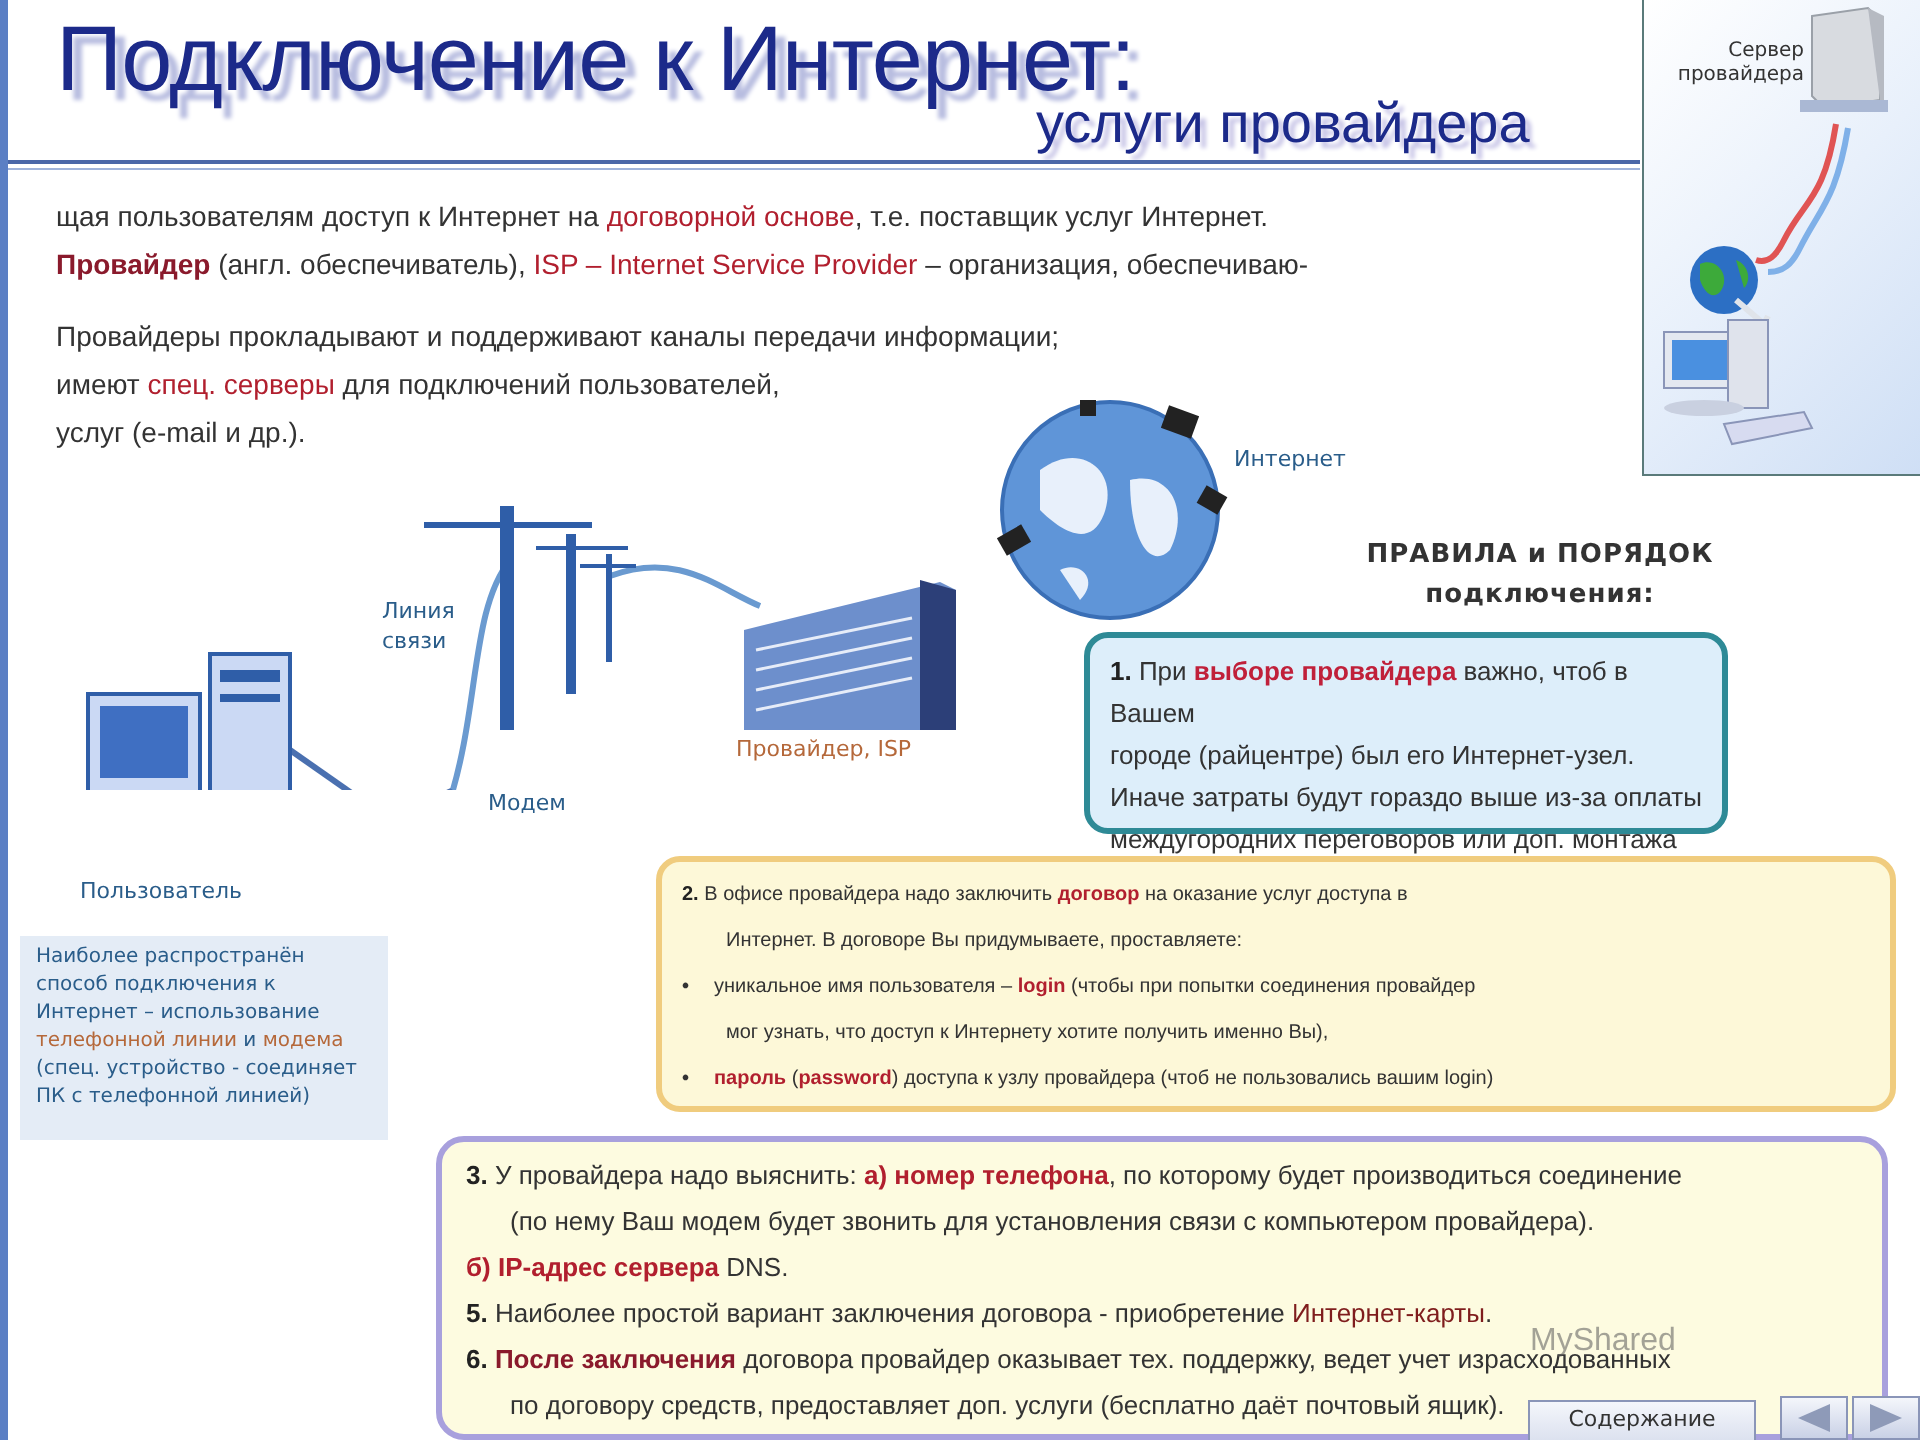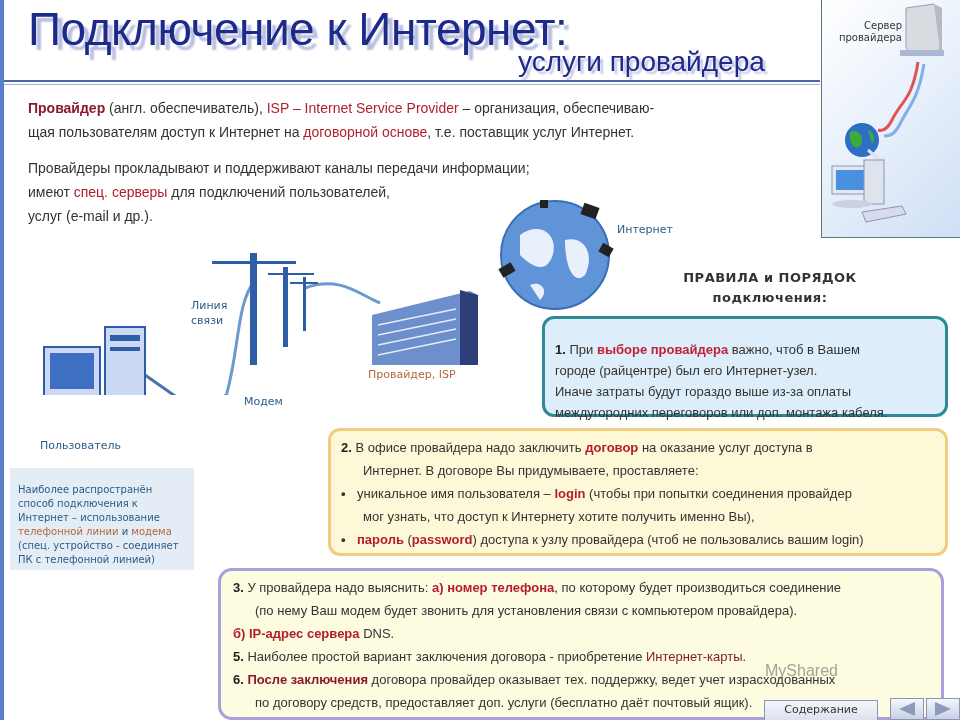--- a/index.html
+++ b/index.html
@@ -30,43 +30,43 @@
   .para { position: absolute; font-size: 14px; color: #333; line-height: 24px; }
   .hl { color: #b11f2e; }
   .hlb { color: #8a1a2c; font-weight: bold; }
 
   .diagram-label { position: absolute; font-family: "DejaVu Sans", sans-serif; font-size: 11px; color: #2a5d8a; }
   .diagram-label.orange { color: #b5683a; }
 
   .rules-heading { position: absolute; left: 640px; top: 268px; width: 260px; text-align: center; font-family: "DejaVu Sans", sans-serif; font-size: 13px; font-weight: bold; color: #333; line-height: 20px; letter-spacing: 0.5px; }
 
   .box1 {
-    position: absolute; left: 542px; top: 316px; width: 406px; height: 101px;
+    position: absolute; left: 542px; top: 316px; width: 322px; height: 101px;
     border: 3px solid #2e8a96; border-radius: 12px; background: #ddeefa;
-    padding: 20px 10px; font-size: 13px; line-height: 21px; color: #333;
+    padding: 6px 10px; font-size: 13px; line-height: 21px; color: #333;
   }
   .box2 {
     position: absolute; left: 328px; top: 428px; width: 620px; height: 128px;
     border: 3px solid #f0cc7e; border-radius: 12px; background: #fdf8d8;
-    padding: 5px 10px; font-size: 13px; line-height: 23px; color: #333;
+    padding: 5px 10px; font-size: 10px; line-height: 23px; color: #333;
   }
   .box3 {
     position: absolute; left: 218px; top: 568px; width: 726px; height: 152px;
     border: 3px solid #a8a0dd; border-radius: 14px; background: #fdfbe0;
     padding: 5px 12px; font-size: 13px; line-height: 23px; color: #333;
   }
   .num { font-weight: bold; color: #222; }
   .indent { padding-left: 22px; }
   .bullet { display: inline-block; width: 16px; font-weight: bold; }
   .center { text-align: left; }
   .link { color: #7f1d1d; }
 
   .side-note {
     position: absolute; left: 10px; top: 468px; width: 184px; height: 102px;
-    background: #e4ecf6; padding: 15px 8px;
+    background: #e4ecf6; padding: 4px 8px;
     font-family: "DejaVu Sans", sans-serif; font-size: 10px; line-height: 14px; color: #2a5d8a;
   }
   .side-note .orange { color: #b5683a; }
 
   .watermark { position: absolute; left: 765px; top: 662px; font-size: 16px; color: rgba(90,90,90,0.55); font-family: "Liberation Sans", sans-serif; }
   .nav-contents {
     position: absolute; left: 764px; top: 700px; width: 114px; height: 36px;
     background: linear-gradient(#f4f6fb, #c9d1e6); border: 1px solid #8a95b8;
     font-family: "DejaVu Sans", sans-serif; font-size: 11px; color: #333; text-align: center; line-height: 18px;
   }
@@ -113,24 +113,24 @@
       <rect x="14" y="170" width="28" height="20" fill="#4a90e0"></rect>
       <rect x="42" y="160" width="20" height="44" fill="#dfe3ec" stroke="#8a95b8"></rect>
       <ellipse cx="30" cy="204" rx="20" ry="4" fill="#c9d0e0"></ellipse>
       <polygon points="40,212 80,206 84,214 44,222" fill="#d7dbf0" stroke="#8a95b8"></polygon>
     </g>
   </svg>
 </div>
 
 <div class="para" style="left:28px; top:96px; width:780px;">
   <div>
-    <span class="hlb">Провайдер</span><span> (англ. обеспечиватель), </span><span class="hl">ISP – Internet Service Provider</span><span> – организация, обеспечиваю-</span>
+    <span>щая пользователям доступ к Интернет на </span><span class="hl">договорной основе</span><span>, т.е. поставщик услуг Интернет.</span>
   </div>
   <div>
-    <span>щая пользователям доступ к Интернет на </span><span class="hl">договорной основе</span><span>, т.е. поставщик услуг Интернет.</span>
+    <span class="hlb">Провайдер</span><span> (англ. обеспечиватель), </span><span class="hl">ISP – Internet Service Provider</span><span> – организация, обеспечиваю-</span>
   </div>
 </div>
 
 <div class="para" style="left:28px; top:156px; width:640px;">
   <div>Провайдеры прокладывают и поддерживают каналы передачи информации;</div>
   <div><span>имеют </span><span class="hl">спец. серверы</span><span> для подключений пользователей,</span></div>
   <div>услуг (e-mail и др.).</div>
 </div>
 
 <svg width="620" height="200" style="position:absolute;left:0;top:195px">

